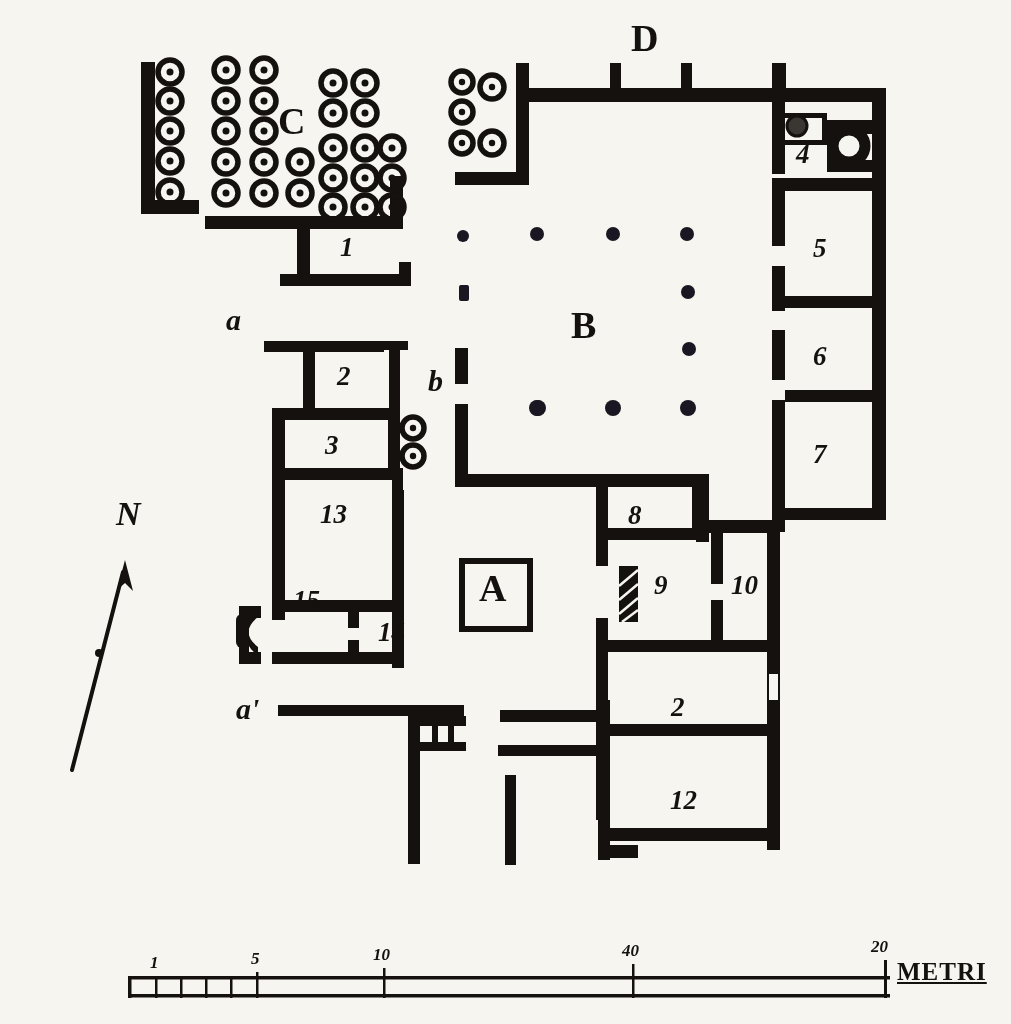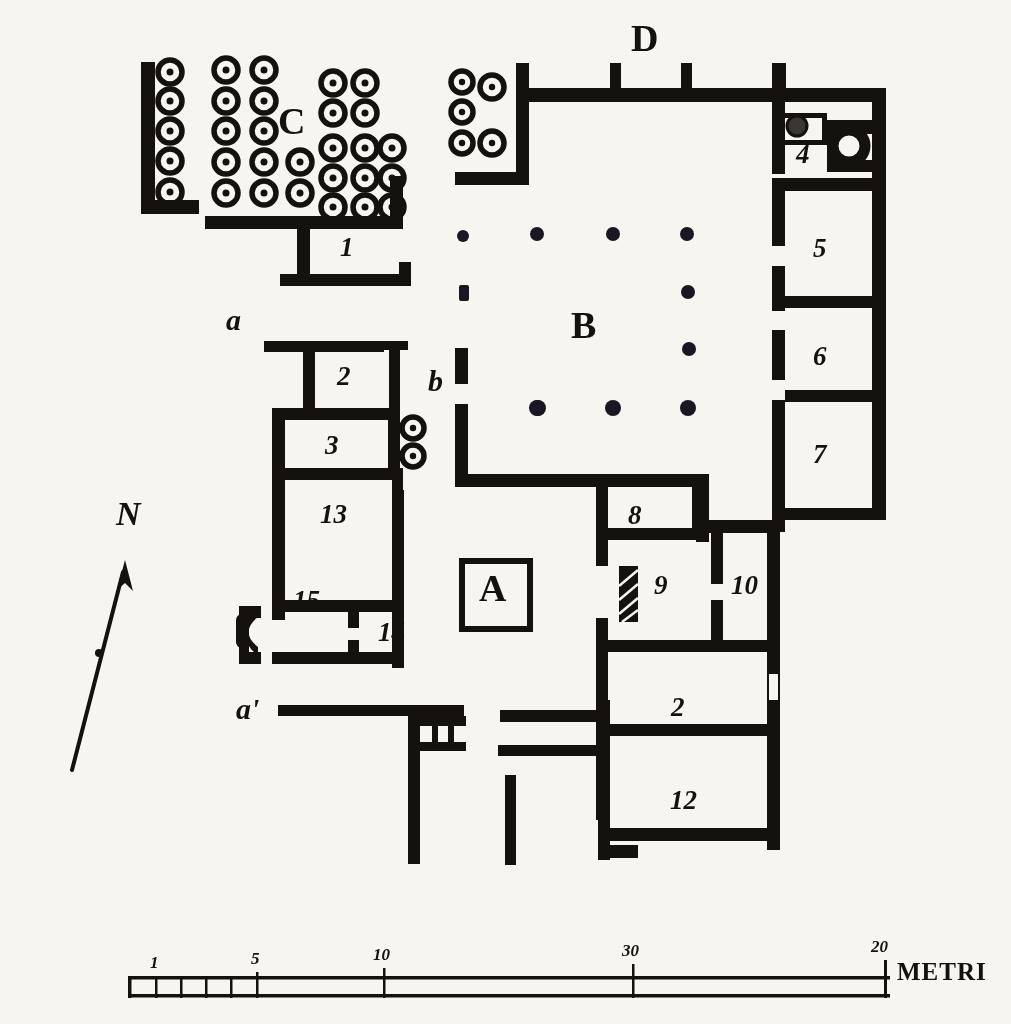--- a/index.html
+++ b/index.html
@@ -53,20 +53,21 @@
   }
   .lbl-scale {
     font-style: italic;
     font-size: 17px;
     font-weight: 700;
   }
   .lbl-metri {
     font-size: 25px;
     font-weight: 600;
     letter-spacing: 1px;
+    text-decoration: underline;
   }
   .lbl-n {
     font-style: italic;
     font-size: 34px;
     font-weight: 700;
   }
 </style>
 </head>
 <body>
 
@@ -478,17 +479,17 @@
   <div class="lbl lbl-num" style="left:670px; top:785px;">12</div>
   <div class="lbl lbl-num" style="left:320px; top:499px;">13</div>
   <div class="lbl lbl-num" style="left:378px; top:617px;">14</div>
   <div class="lbl lbl-num" style="left:293px; top:585px;">15</div>
 
   <div class="lbl lbl-n" style="left:116px; top:495px;">N</div>
 
   <div class="lbl lbl-scale" style="left:150px; top:953px;">1</div>
   <div class="lbl lbl-scale" style="left:251px; top:949px;">5</div>
   <div class="lbl lbl-scale" style="left:373px; top:945px;">10</div>
-  <div class="lbl lbl-scale" style="left:622px; top:941px;">30</div>
+  <div class="lbl lbl-scale" style="left:622px; top:941px;">40</div>
   <div class="lbl lbl-scale" style="left:871px; top:937px;">20</div>
   <div class="lbl lbl-metri" style="left:897px; top:958px;">METRI</div>
 
 </div>
 
 </body></html>

